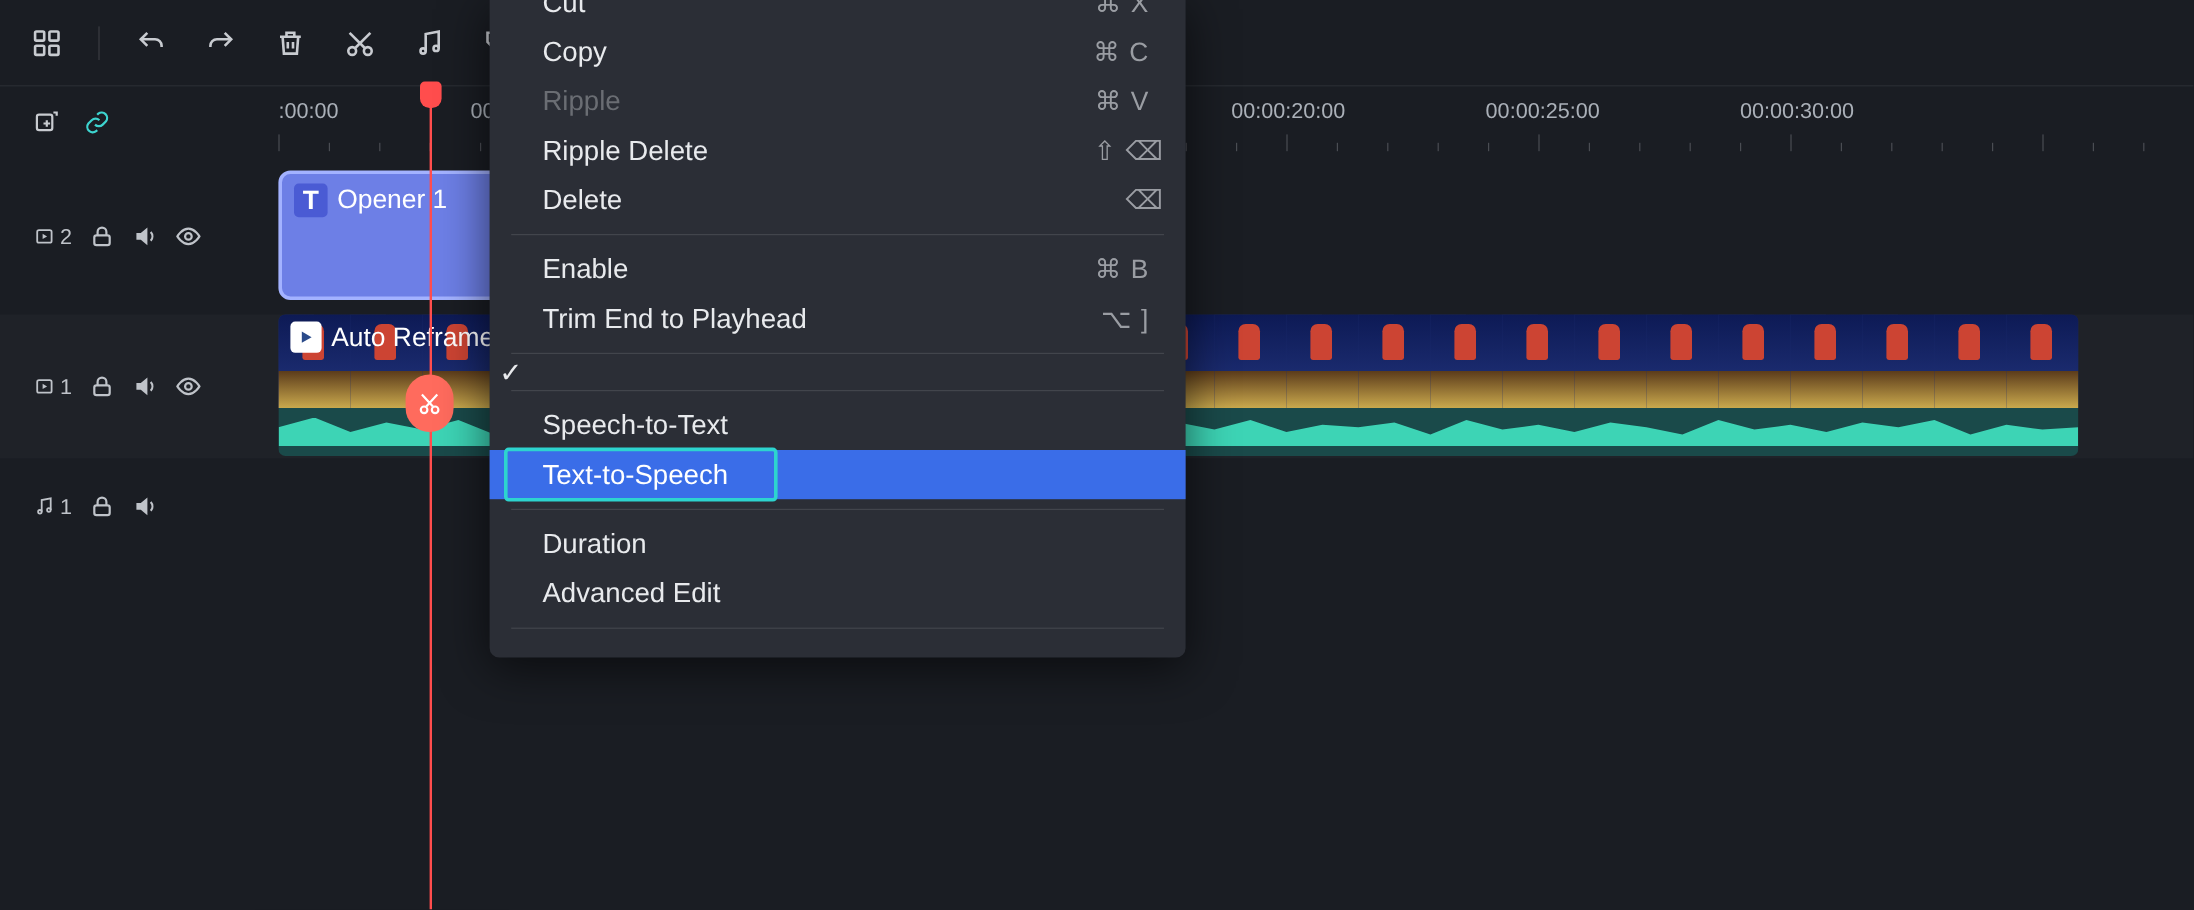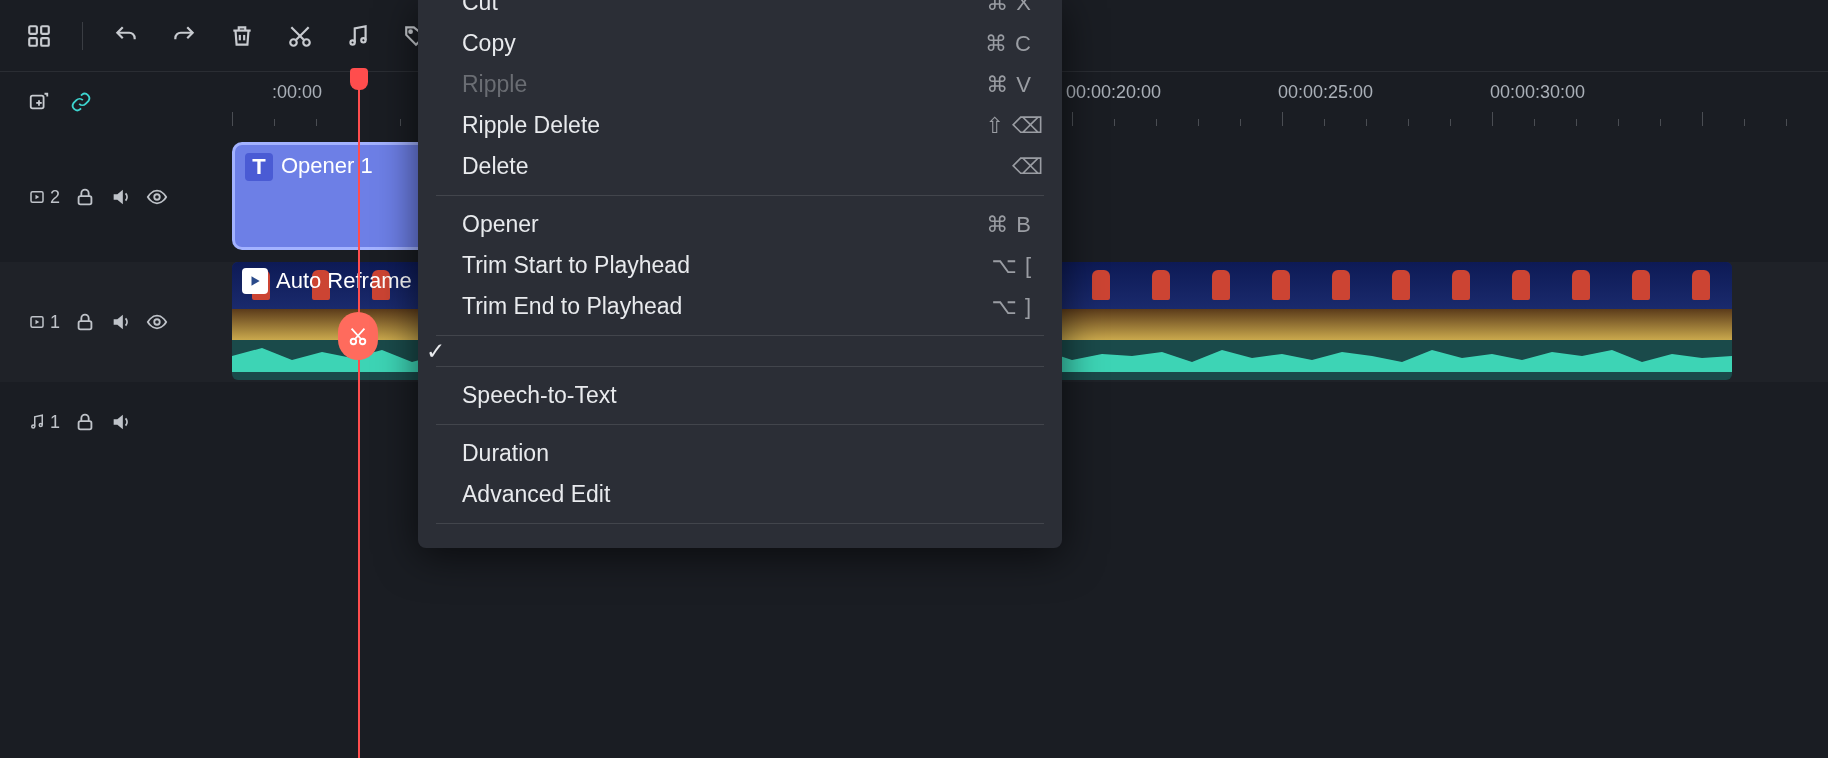--- a/index.html
+++ b/index.html
@@ -8,21 +8,21 @@
   
   .toolbar { height: 72px; display: flex; align-items: center; padding: 0 24px; gap: 28px; border-bottom: 1px solid #2a2d33; }
   .toolbar .sep { width: 1px; height: 28px; background: #3a3d43; }
   .tb-icon { width: 30px; height: 30px; display: flex; align-items: center; justify-content: center; cursor: pointer; color: #c8cbd0; }
   .tb-icon svg { width: 26px; height: 26px; }
 
   
   .timeline-header { display: flex; height: 60px; align-items: center; }
   .left-gutter { width: 232px; flex-shrink: 0; display: flex; align-items: center; gap: 20px; padding-left: 28px; }
   .ruler-area { flex: 1; position: relative; height: 60px; }
-  .ruler-label { position: absolute; top: 10px; font-size: 18px; color: #aab0b8; margin-left: 40px; }
+  .ruler-label { position: absolute; top: 10px; font-size: 18px; color: #aab0b8; }
   .tick-row { position: absolute; bottom: 6px; left: 0; right: 0; height: 16px; }
   .tick { position: absolute; width: 1px; background: #4a4d53; bottom: 0; }
   .tick.major { height: 14px; }
   .tick.minor { height: 7px; }
 
   
   .playhead { position: absolute; top: 72px; bottom: 0; left: 358px; width: 2px; background: #ff4d4d; z-index: 5; }
   .playhead-head { position: absolute; top: -4px; left: -8px; width: 18px; height: 22px; background: #ff4d4d; border-radius: 4px 4px 8px 8px; }
   .playhead-cut { position: absolute; top: 240px; left: -20px; width: 40px; height: 48px; background: #ff6b5d; border-radius: 20px; display: flex; align-items: center; justify-content: center; z-index: 6;}
   .playhead-cut svg { width: 22px; height: 22px; fill: #fff; }
@@ -46,21 +46,21 @@
   .waveform { position:absolute; bottom:0; left:0; right:0; height:40px; background:#1a4a4a;}
   .wave-path { position:absolute; top:0; left:0; right:0; height:100%; background: linear-gradient(180deg, transparent 0%, transparent 20%, #3dd4b5 20%, #3dd4b5 80%, transparent 80%); clip-path: polygon(0 40%, 2% 20%, 4% 50%, 6% 30%, 8% 45%, 10% 25%, 12% 55%, 14% 35%, 16% 40%, 18% 50%, 20% 30%, 22% 45%, 24% 25%, 26% 50%, 28% 35%, 30% 40%, 32% 55%, 34% 30%, 36% 45%, 38% 25%, 40% 50%, 42% 35%, 44% 40%, 46% 20%, 48% 55%, 50% 30%, 52% 45%, 54% 25%, 56% 50%, 58% 35%, 60% 40%, 62% 30%, 64% 55%, 66% 25%, 68% 45%, 70% 35%, 72% 50%, 74% 30%, 76% 40%, 78% 55%, 80% 25%, 82% 45%, 84% 35%, 86% 50%, 88% 30%, 90% 40%, 92% 25%, 94% 55%, 96% 35%, 98% 45%, 100% 40%, 100% 100%, 0 100%);}
 
   .track-audio { height: 80px; }
 
   .track-icons { display:flex; align-items:center; gap:14px; color:#bfc3c9;}
   .track-icons > span { display:flex; align-items:center; gap:4px; font-size:18px;}
   .small-icon { width:22px; height:22px; display:flex;align-items:center;justify-content:center;}
 
   
-  .context-menu { position: absolute; top: 0; left: 418px; width: 644px; background: #2b2e36; border-radius: 0 0 8px 8px; padding: 0 0 16px 0; z-index: 50; box-shadow: 0 8px 40px rgba(0,0,0,.6);}
+  .context-menu { position: absolute; top: 0; left: 408px; width: 580px; background: #2b2e36; border-radius: 0 0 8px 8px; padding: 0 0 16px 0; z-index: 50; box-shadow: 0 8px 40px rgba(0,0,0,.6);}
   .menu-item { display: flex; align-items: center; justify-content: space-between; padding: 7px 30px; font-size: 23px; color: #e8eaed; cursor: pointer; position: relative;}
   .menu-item.disabled { color: #6a6d73; }
   .menu-item.highlighted { background: #3a6de8; color: #fff; }
   .menu-item.boxed::after { content:''; position:absolute; left:12px; right:340px; top:-2px; bottom:-2px; border:3px solid #2dd4cf; border-radius:4px; pointer-events:none;}
   .menu-sep { height: 1px; background: #42454c; margin: 8px 18px; }
   .shortcut { color: #9a9da3; font-size: 22px; letter-spacing: 1px;}
   .check { position:absolute; left:8px; }
   .menu-item.with-check { padding-left: 44px;}
   .menu-item.no-check { padding-left: 44px;}
 
@@ -350,39 +350,38 @@
     <div class="menu-item no-check">
       <span>Ripple Delete</span>
       <span class="shortcut">⇧ <span class="kbd-icon">⌫</span></span>
     </div>
     <div class="menu-item no-check">
       <span>Delete</span>
       <span class="shortcut"><span class="kbd-icon">⌫</span></span>
     </div>
     <div class="menu-sep"></div>
     <div class="menu-item no-check">
-      <span>Opener</span>
+      <span>Enable</span>
       <span class="shortcut">⌘ B</span>
-    </div>
-    <div class="menu-item no-check">
-      <span>Trim Start to Playhead</span>
-      <span class="shortcut">⌥ [</span>
     </div>
     <div class="menu-item no-check">
       <span>Trim End to Playhead</span>
       <span class="shortcut">⌥ ]</span>
     </div>
     <div class="menu-sep"></div>
     <div class="menu-item with-check">
       <span class="check">✓</span>
     </div>
     <div class="menu-sep"></div>
     <div class="menu-item no-check">
       <span>Speech-to-Text</span>
     </div>
+    <div class="menu-item no-check highlighted boxed">
+      <span>Text-to-Speech</span>
+    </div>
     <div class="menu-sep"></div>
     <div class="menu-item no-check">
       <span>Duration</span>
     </div>
     <div class="menu-item no-check">
       <span>Advanced Edit</span>
     </div>
     <div class="menu-sep"></div>
   </div>
 

